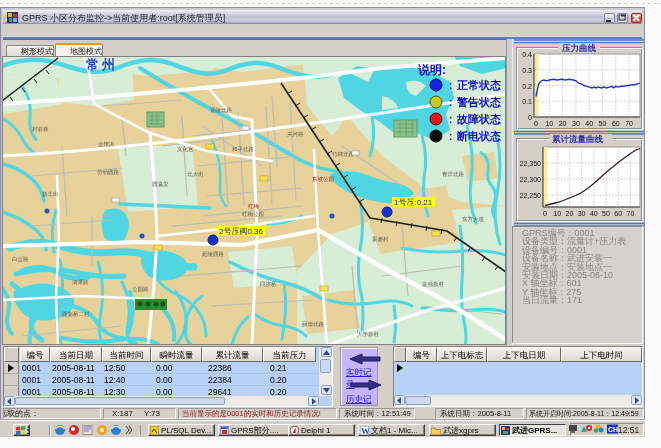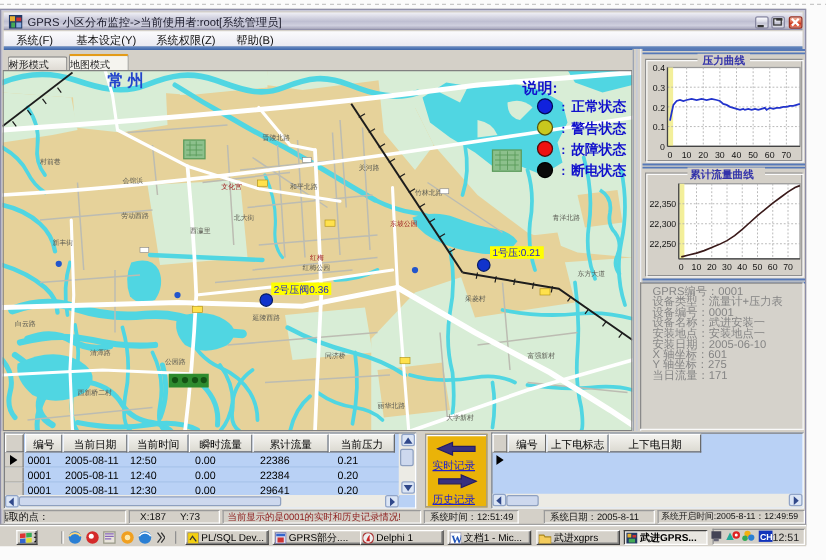--- a/index.html
+++ b/index.html
@@ -9,21 +9,21 @@
 #tbar{position:absolute;left:2px;top:2px;width:639px;height:14px;background:linear-gradient(180deg,#f0f0f6 0%,#d5d5e2 30%,#bfbfd2 55%,#cfcfde 80%,#a9a9c0 100%);border-bottom:1px solid #9191ac}
 #tbar .ttl{position:absolute;left:19px;top:2px;font-size:9px;font-weight:normal;color:#1a1a2a;letter-spacing:0;white-space:nowrap}
 .wbtn{position:absolute;top:3px;width:11px;height:10px;border-radius:2px;border:1px solid #8a8aa4;background:linear-gradient(180deg,#fdfdfe,#d8d8e4 45%,#c2c2d2 55%,#e2e2ea);font-size:8px;line-height:8px;text-align:center;color:#333}
 #closebtn{background:linear-gradient(180deg,#f5b29a,#e06a4e 45%,#cc3a22 60%,#e98268);border:1px solid #9a3020}
 
 #menubar{position:absolute;left:2px;top:17px;width:639px;height:12px;background:linear-gradient(180deg,#fbfbfd,#e9e9f1);font-size:9px;color:#111}
 #menubar span{position:absolute;top:1px}
 #bluestripe{position:absolute;left:2px;top:29px;width:639px;height:3px;background:linear-gradient(180deg,#6e90c6,#3c64a8)}
 
 #tabstrip{position:absolute;left:2px;top:32px;width:504px;height:17px;background:#d4d0c8}
-.tab{position:absolute;font-size:8px;color:#222;text-align:left;border:1px solid #898989;border-bottom:none;border-radius:2px 2px 0 0}
+.tab{position:absolute;font-size:8px;color:#222;text-align:right;border:1px solid #898989;border-bottom:none;border-radius:2px 2px 0 0}
 #tab1{left:3px;top:5px;width:48px;height:12px;background:linear-gradient(180deg,#f2f1ec,#ddd9d2);line-height:12px}
 #tab2{left:52px;top:3px;width:48px;height:14px;background:#f5f4ef;line-height:13px;border-top:2px solid #e39b18}
 
 #statusbar{position:absolute;left:2px;top:399px;width:641px;height:13px;background:#d4d0c8;font-size:8px;color:#111}
 .scell{position:absolute;top:1px;height:11px;border:1px solid #9a9a9a;border-right-color:#fff;border-bottom-color:#fff;background:#d4d0c8;overflow:hidden;white-space:nowrap;line-height:10px}
 
 #taskbar{position:absolute;left:0;top:420px;width:645px;height:17px;background:#d4d0c8;border-top:1px solid #fff;box-shadow:0 -1px 0 #a0a0a0}
 .tbtn{position:absolute;top:3px;height:12px;background:#d4d0c8;border:1px solid;border-color:#fff #404040 #404040 #fff;box-shadow:inset -1px -1px 0 #808080;font-size:8px;color:#000;overflow:hidden;white-space:nowrap;line-height:10px}
 .tbtn.pressed{border-color:#404040 #fff #fff #404040;box-shadow:none;background:#e8e6e1}
 
@@ -49,26 +49,20 @@
     <div class="wbtn" style="left:601px"><svg width="9" height="8">
           <rect x="1" y="6" width="5" height="2" fill="#333"></rect>
         </svg></div>
     <div class="wbtn" style="left:614px"><svg width="9" height="8">
           <rect x="1" y="1" width="6" height="5" fill="none" stroke="#333"></rect>
           <rect x="3" y="0.5" width="5" height="2" fill="#333"></rect>
         </svg></div>
     <div class="wbtn" id="closebtn" style="left:628px"><svg width="9" height="8">
           <path d="M1.5,1 L7,6.5 M7,1 L1.5,6.5" stroke="#fff" stroke-width="1.8"></path>
         </svg></div>
-  </div>
-  <div id="menubar">
-    <span style="left:10px">系统(F)</span>
-    <span style="left:58px">基本设定(Y)</span>
-    <span style="left:122px">系统权限(Z)</span>
-    <span style="left:186px">帮助(B)</span>
   </div>
   <div id="bluestripe"></div>
   <div id="tabstrip">
     <div class="tab" id="tab1">树形模式</div>
     <div class="tab" id="tab2">地图模式</div>
   </div>
   <div class="abs" style="left:1px;top:48px;width:504px;height:289px">
   <svg width="504" height="289" viewBox="0 0 504 289">
     <rect width="504" height="289" fill="#e6d29a"></rect>
     <g fill="#d8edd6" stroke="none">
@@ -450,39 +444,40 @@
           </svg>
         </div>
       <div class="sbtn" style="left:304px;top:49px">
           <svg width="9" height="9" style="display:block;margin:0 auto">
             <path d="M3,1 L3,8 L7,4.5 z" fill="#30488a"></path>
           </svg>
         </div>
       <div class="abs" style="left:11px;top:50px;width:210px;height:8px;background:#cdd8ee;border:1px solid #8ea0c0;border-radius:2px"></div>
     </div>
 
-    <div class="abs" style="left:339px;top:2px;width:50px;height:59px;background:#eab308;border:1px solid #999;box-shadow:inset 1px 1px 0 #fff">
+    <div class="abs" style="left:339px;top:2px;width:38px;height:59px;background:#c4b5fd;border:1px solid #999;box-shadow:inset 1px 1px 0 #fff">
       <svg class="abs" style="left:8px;top:4px" width="33" height="13" viewBox="0 0 33 13">
           <path d="M13,2 L13,5 L31,5 L31,9 L13,9 L13,12 L1,7 Z" fill="#37307e" stroke="#241c66"></path>
         </svg>
       <div class="abs" style="left:5px;top:19px;color:#2222cc;text-decoration:underline;font-size:8.5px">实时记录</div>
       <svg class="abs" style="left:8px;top:30px" width="33" height="13" viewBox="0 0 33 13">
           <path d="M20,2 L20,5 L2,5 L2,9 L20,9 L20,12 L32,7 Z" fill="#37307e" stroke="#241c66"></path>
         </svg>
       <div class="abs" style="left:5px;top:46px;color:#2222cc;text-decoration:underline;font-size:8.5px">历史记录</div>
     </div>
 
     <div class="abs" style="left:392px;top:1px;width:250px;height:61px;border:1px solid #808080;border-right-color:#fff;border-bottom-color:#fff;background:#b9d1f5">
       <div class="abs" style="left:0;top:0;width:12px;height:15px;background:#d4d0c8;border:1px solid;border-color:#fff #6a6a6a #6a6a6a #fff"></div>
       <svg class="abs" style="left:3px;top:17px" width="6" height="8">
           <path d="M0,0 L6,4 L0,8 z" fill="#000"></path>
         </svg>
       <div class="hdr" style="left:12px;width:31px">编号</div>
       <div class="hdr" style="left:43px;width:50px">上下电标志</div>
       <div class="hdr" style="left:93px;width:74px">上下电日期</div>
+      <div class="hdr" style="left:167px;width:81px">上下电时间</div>
       <div class="abs" style="left:0;top:48px;width:248px;height:11px;background:#ecebe5"></div>
       <div class="sbtn" style="left:0;top:48px">
           <svg width="9" height="9" style="display:block;margin:0 auto">
             <path d="M6,1 L6,8 L2,4.5 z" fill="#30488a"></path>
           </svg>
         </div>
       <div class="sbtn" style="left:237px;top:48px">
           <svg width="9" height="9" style="display:block;margin:0 auto">
             <path d="M3,1 L3,8 L7,4.5 z" fill="#30488a"></path>
           </svg>

